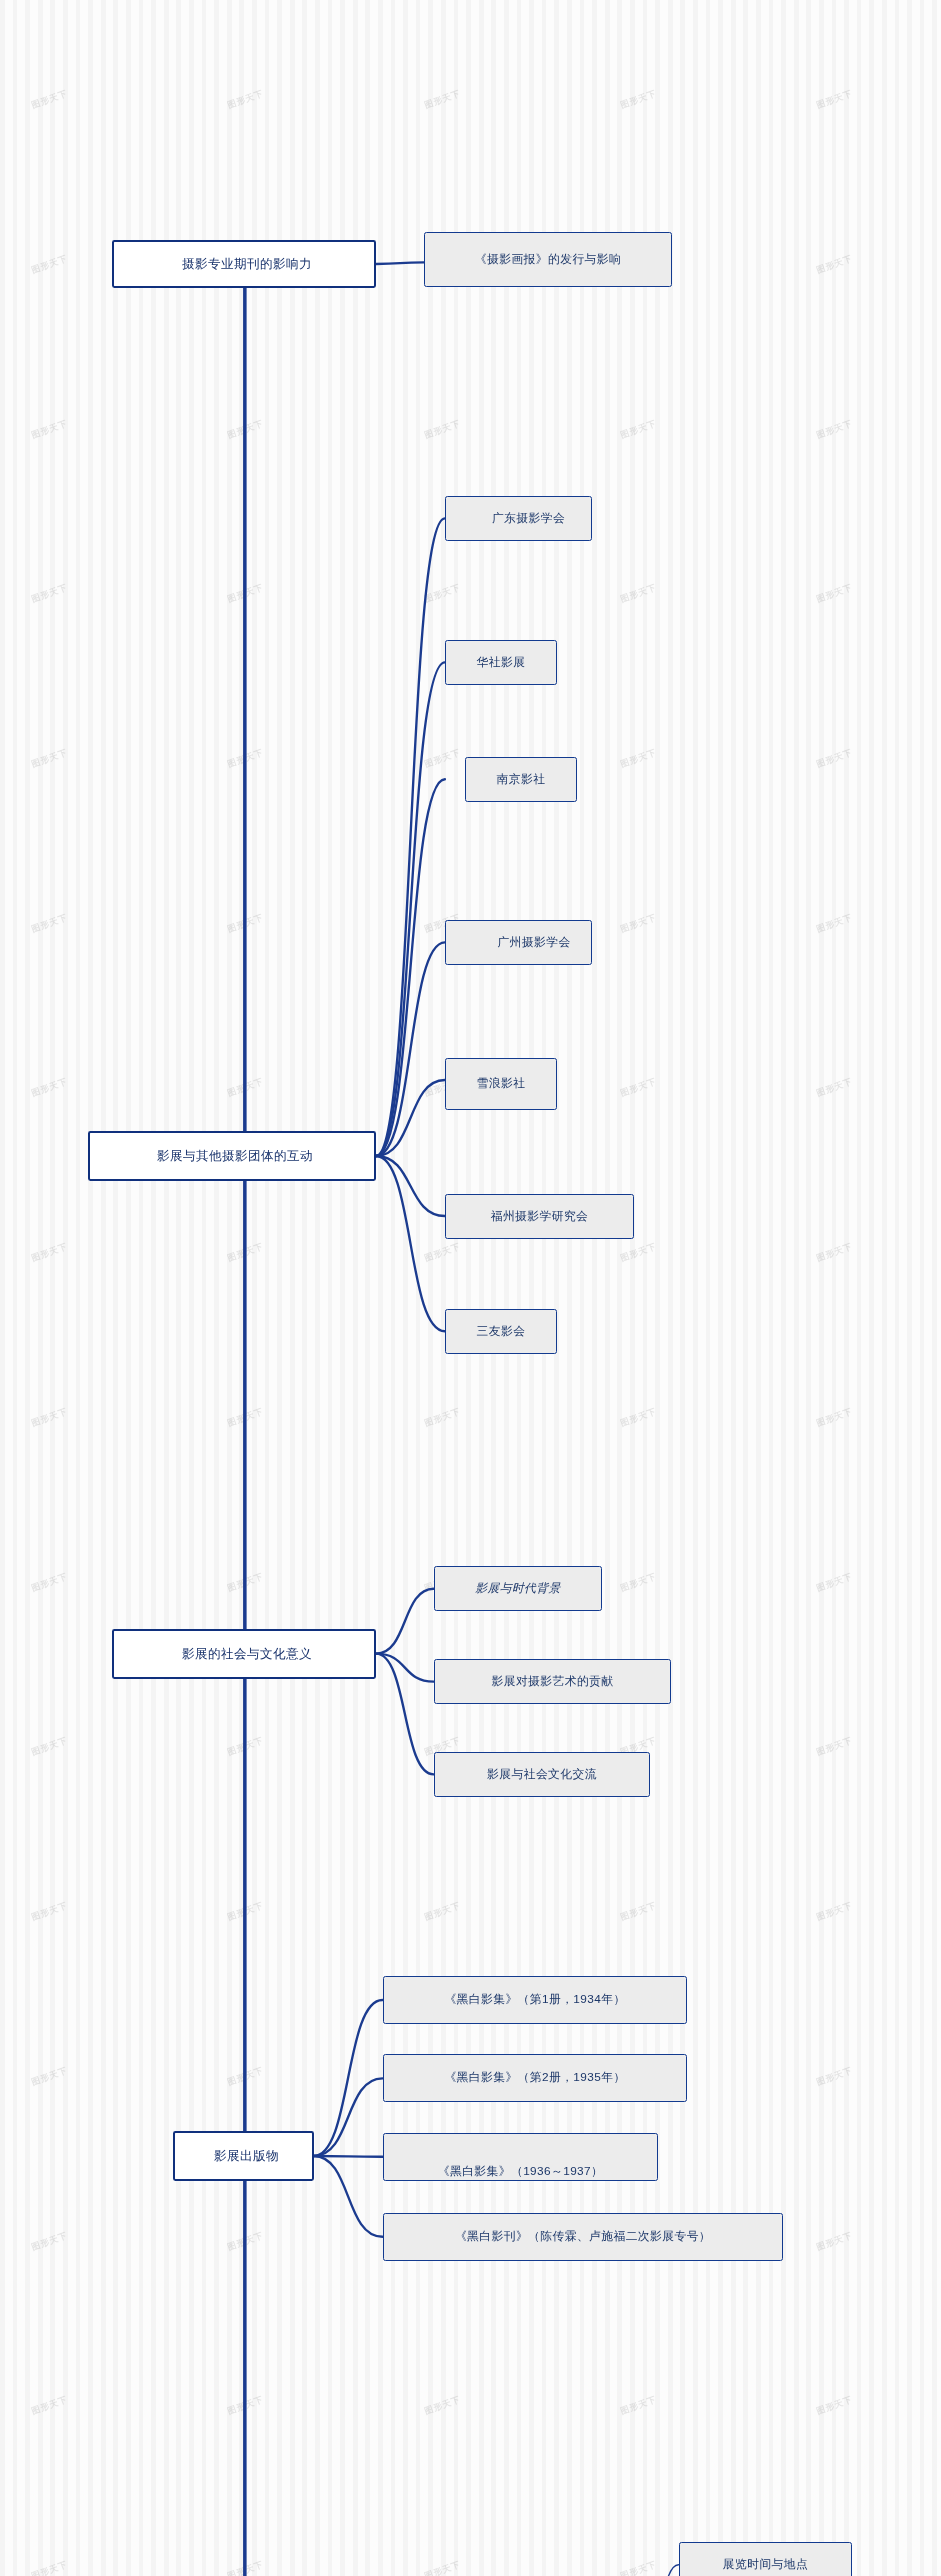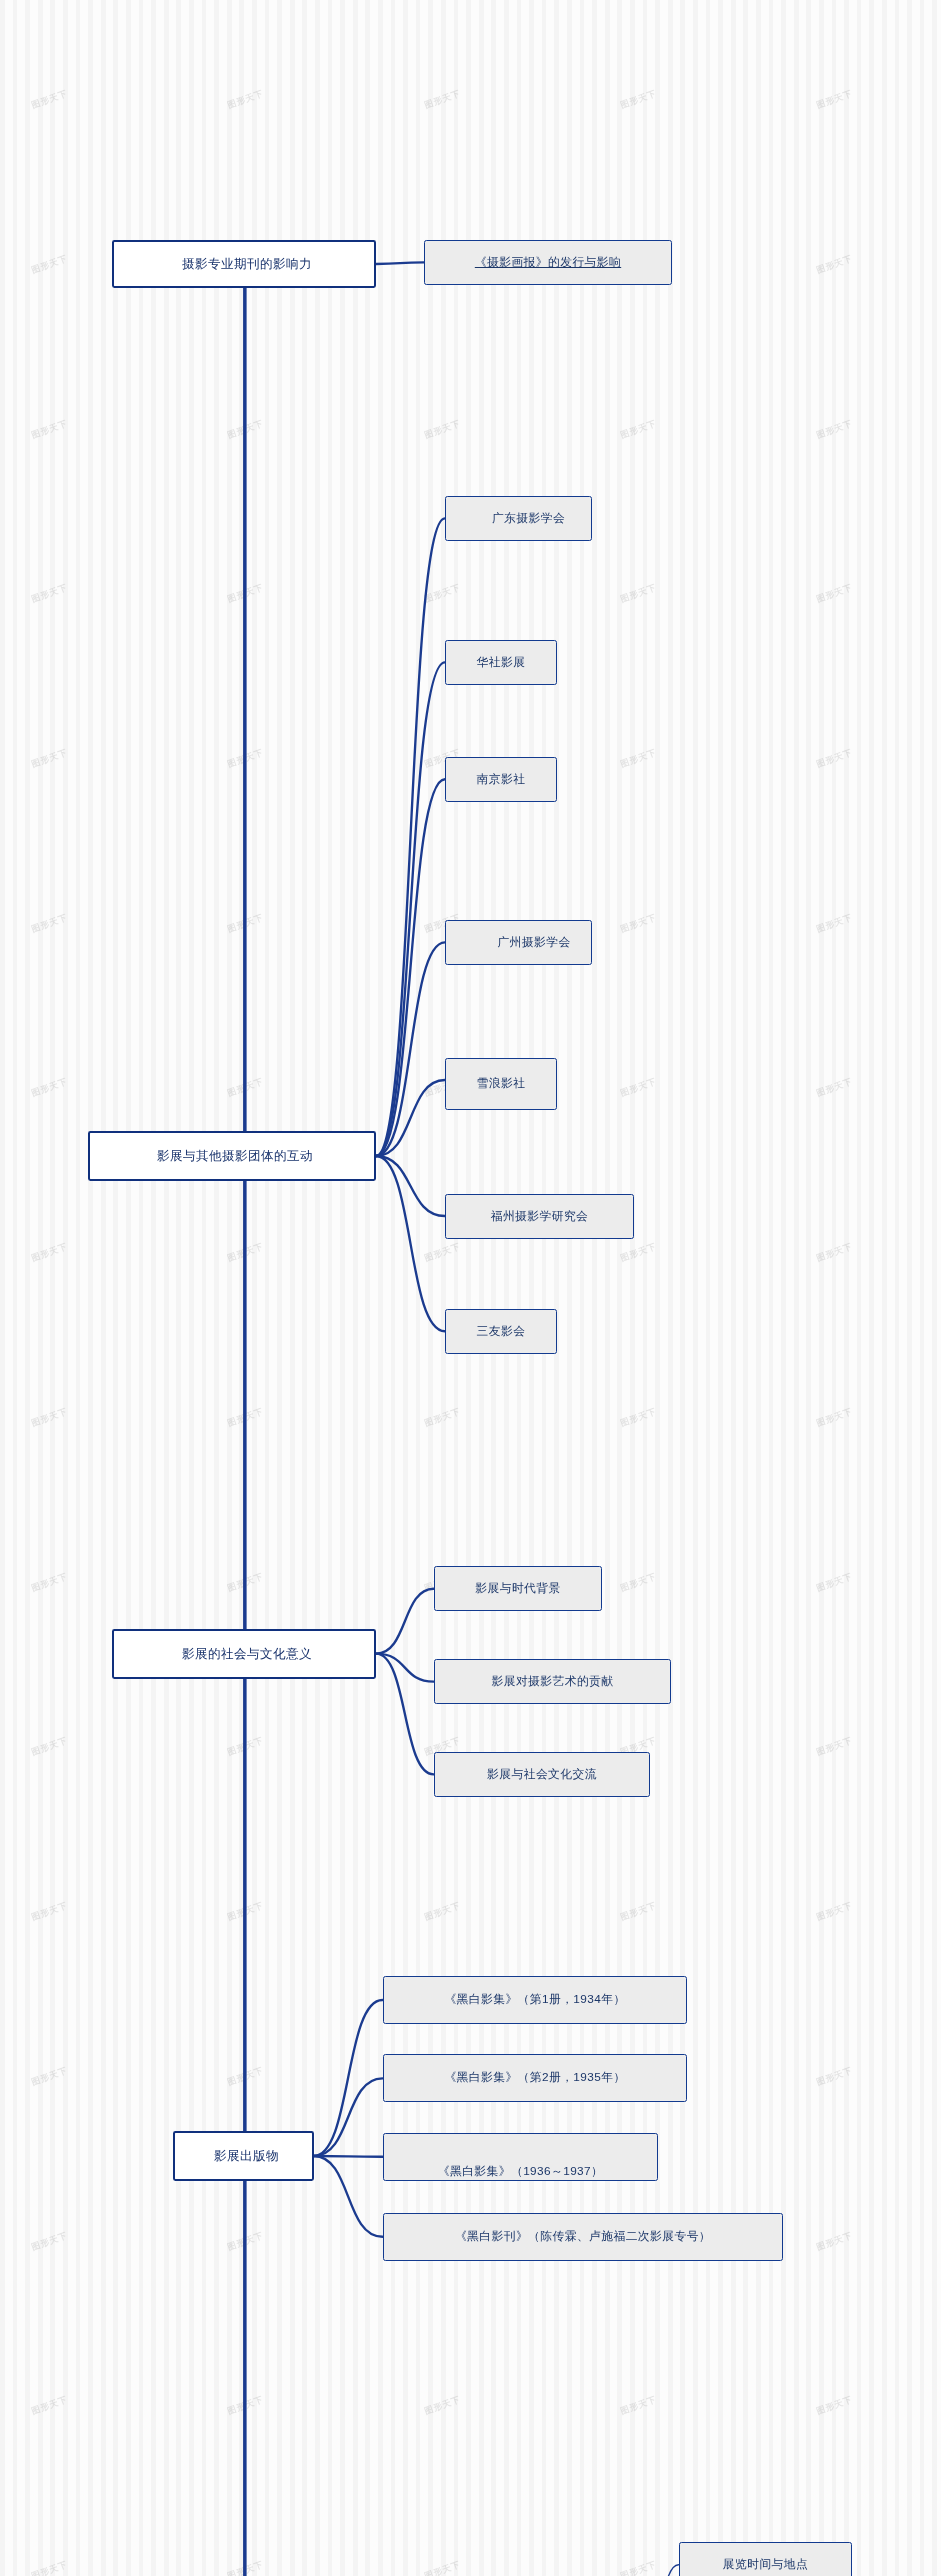--- a/index.html
+++ b/index.html
@@ -205,51 +205,51 @@
     <path d="M 808.1632653061225 4318.154037267081 C 839.591836734694 4318.154037267081, 833.8775510204082 4318.154037267081, 865.3061224489796 4318.154037267081" fill="none" stroke="#1b3b8f" stroke-width="1.8" stroke-linecap="round"></path>
     <path d="M 410.2040816326531 4631.255900621118 C 458.46938775510205 4631.255900621118, 449.6938775510204 4507.850931677019, 497.9591836734694 4507.850931677019" fill="none" stroke="#1b3b8f" stroke-width="3" stroke-linecap="round"></path>
     <path d="M 410.2040816326531 4631.255900621118 C 458.46938775510205 4631.255900621118, 449.6938775510204 4622.07701863354, 497.9591836734694 4622.07701863354" fill="none" stroke="#1b3b8f" stroke-width="3" stroke-linecap="round"></path>
     <path d="M 410.2040816326531 4631.255900621118 C 458.46938775510205 4631.255900621118, 449.6938775510204 4736.303105590062, 497.9591836734694 4736.303105590062" fill="none" stroke="#1b3b8f" stroke-width="3" stroke-linecap="round"></path>
   </svg>
 
 <div id="node-layer">
     <div class="node n-branch" style="left: 112px; top: 240px; width: 264px; height: 48px;">
       <span>摄影专业期刊的影响力</span>
     </div>
-    <div class="node n-leaf" style="left: 424px; top: 240px; width: 248px; height: 45px; text-decoration: underline;">
+    <div class="node n-leaf" style="left: 424px; top: 232px; width: 248px; height: 55px;">
       <span>《摄影画报》的发行与影响</span>
     </div>
     <div class="node n-branch" style="left: 88px; top: 1131px; width: 288px; height: 50px;">
       <span>影展与其他摄影团体的互动</span>
     </div>
     <div class="node n-leaf" style="left: 445px; top: 496px; width: 147px; height: 45px; padding-left: 20px;">
       <span>广东摄影学会</span>
     </div>
     <div class="node n-leaf" style="left: 445px; top: 640px; width: 112px; height: 45px;">
       <span>华社影展</span>
     </div>
-    <div class="node n-leaf" style="left: 445px; top: 757px; width: 112px; height: 45px;">
+    <div class="node n-leaf" style="left: 465px; top: 757px; width: 112px; height: 45px;">
       <span>南京影社</span>
     </div>
     <div class="node n-leaf" style="left: 445px; top: 920px; width: 147px; height: 45px; padding-left: 31px;">
       <span>广州摄影学会</span>
     </div>
     <div class="node n-leaf" style="left: 445px; top: 1058px; width: 112px; height: 52px;">
       <span>雪浪影社</span>
     </div>
     <div class="node n-leaf" style="left: 445px; top: 1194px; width: 189px; height: 45px;">
       <span>福州摄影学研究会</span>
     </div>
     <div class="node n-leaf" style="left: 445px; top: 1309px; width: 112px; height: 45px;">
       <span>三友影会</span>
     </div>
     <div class="node n-branch" style="left: 112px; top: 1629px; width: 264px; height: 50px;">
       <span>影展的社会与文化意义</span>
     </div>
-    <div class="node n-leaf" style="left: 434px; top: 1566px; width: 168px; height: 45px;">
+    <div class="node n-leaf" style="left: 434px; top: 1566px; width: 168px; height: 45px; font-style: italic;">
       <span>影展与时代背景</span>
     </div>
     <div class="node n-leaf" style="left: 434px; top: 1752px; width: 216px; height: 45px;">
       <span>影展与社会文化交流</span>
     </div>
     <div class="node n-leaf" style="left: 434px; top: 1659px; width: 237px; height: 45px;">
       <span>影展对摄影艺术的贡献</span>
     </div>
     <div class="node n-branch" style="left: 173px; top: 2131px; width: 141px; height: 50px;">
       <span>影展出版物</span>

